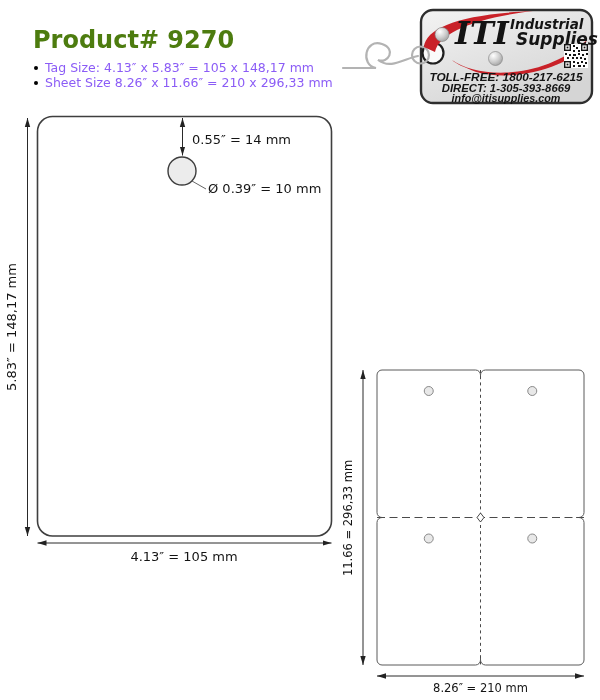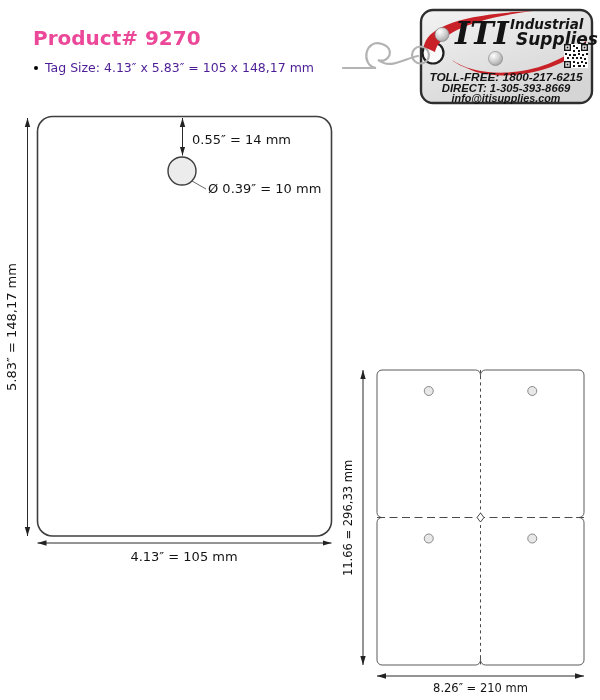--- a/index.html
+++ b/index.html
@@ -1,41 +1,45 @@
 <!DOCTYPE html>
 <html><head>
 <meta charset="utf-8">
 <style>
   html,body{margin:0;padding:0;background:#fff;}
   .page{position:relative;width:600px;height:700px;background:#fff;overflow:hidden;
         font-family:"DejaVu Sans",sans-serif;color:#111;}
-  .title{position:absolute;left:33px;top:26px;font-size:20px;font-weight:bold;
-         letter-spacing:0;margin:0;color:#ec4899;}
+  .title{position:absolute;left:33px;top:26px;font-size:24px;font-weight:bold;
+         letter-spacing:0;margin:0;color:#4d7c0f;}
   .specs{position:absolute;left:34px;top:61px;margin:0;padding:0;list-style:none;}
-  .spec{display:flex;align-items:center;font-size:12.5px;line-height:14.6px;color:#4c1d95;white-space:nowrap;}
+  .spec{display:flex;align-items:center;font-size:12.5px;line-height:14.6px;color:#8b5cf6;white-space:nowrap;}
   .dot{width:4px;height:4px;border-radius:50%;background:#000;margin-right:7px;flex:0 0 auto;}
   svg text{font-family:"DejaVu Sans",sans-serif;fill:#141414;}
   .dimtext{font-size:13px;}
   .dimtext-sm{font-size:11.5px;}
   .logo-iti{font-family:"DejaVu Serif",serif;font-style:italic;font-weight:bold;font-size:32px;}
   .logo-ind{font-family:"DejaVu Sans",sans-serif;font-style:italic;font-weight:600;font-size:13.5px;}
   .logo-sup{font-family:"DejaVu Sans",sans-serif;font-style:italic;font-weight:bold;font-size:17px;}
   .logo-phone{font-family:"Liberation Sans",sans-serif;font-style:italic;font-weight:bold;}
 </style>
 </head>
 <body>
 
 <div class="page">
 
   <h1 class="title">Product# 9270</h1>
 
   <div class="specs">
     <div class="spec">
       <span class="dot"></span>
       <span>Tag Size: 4.13″ x 5.83″ = 105 x 148,17 mm</span>
+    </div>
+    <div class="spec">
+      <span class="dot"></span>
+      <span>Sheet Size 8.26″ x 11.66″ = 210 x 296,33 mm</span>
     </div>
   </div>
 
   <svg style="position:absolute;left:340px;top:3px;" width="258" height="104" viewBox="0 0 258 104">
     <defs>
       <linearGradient id="lgTag" x1="0" y1="0" x2="0.6" y2="1">
         <stop offset="0" stop-color="#f3f3f3"></stop>
           <stop offset="1" stop-color="#d5d5d5"></stop>
       </linearGradient>
       <radialGradient id="rgBall" cx="0.35" cy="0.3" r="0.9">

